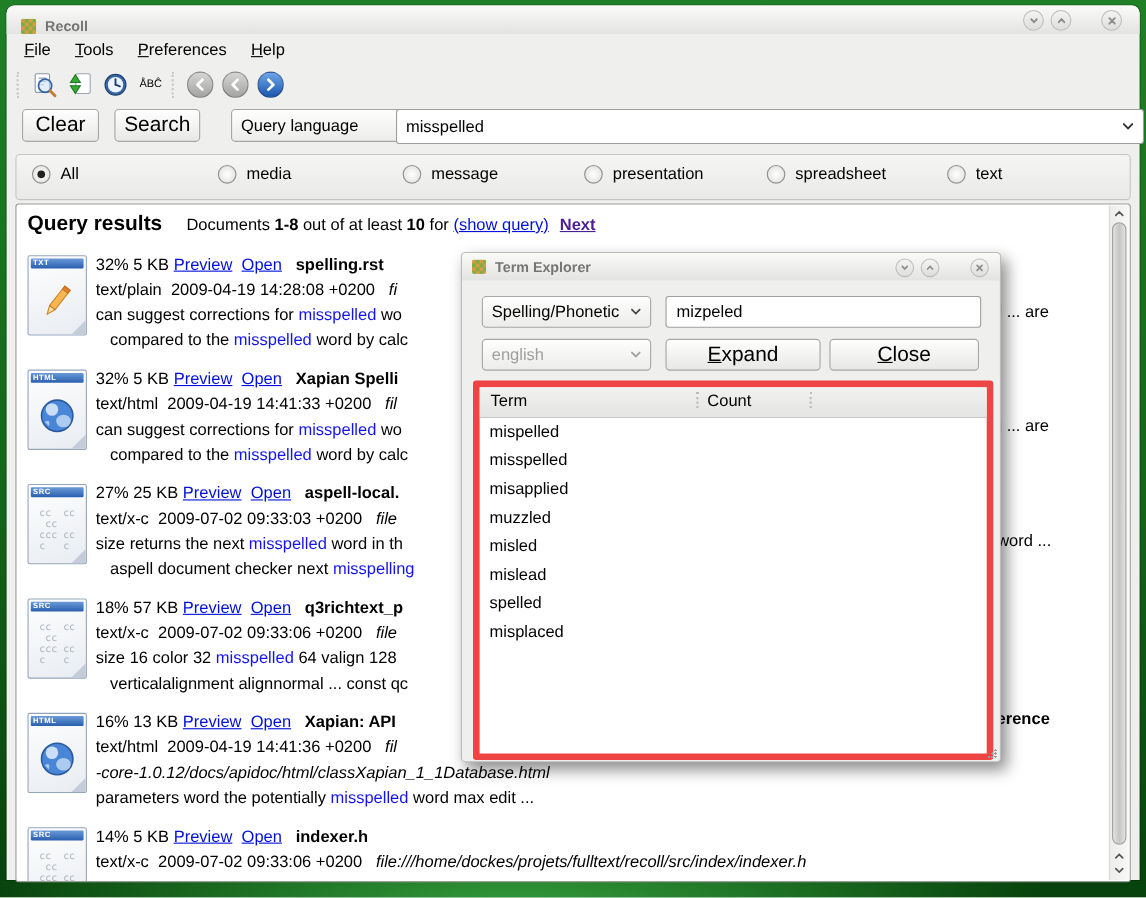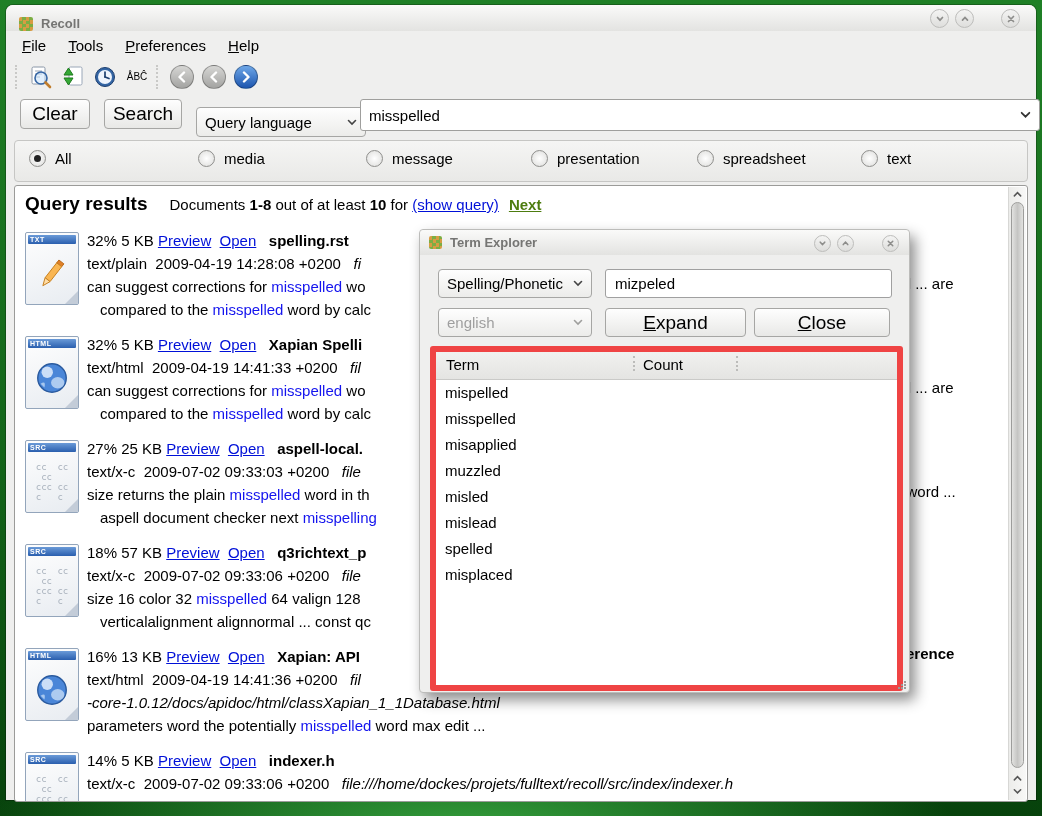--- a/index.html
+++ b/index.html
@@ -47,21 +47,21 @@
     background:radial-gradient(#ffffff,#dcdcda);position:relative;}
   .radio.sel::after{content:'';position:absolute;left:4px;top:4px;width:7px;height:7px;border-radius:50%;background:#222;}
   
   .results-panel{position:absolute;left:8px;top:180px;width:1012px;height:615px;background:#fff;
     border:1px solid #9b9b99;border-radius:3px;overflow:hidden;}
   .results-header{position:absolute;left:10px;top:7px;display:flex;align-items:baseline;white-space:pre;}
   .rh-title{font-size:19px;font-weight:bold;margin-right:22px;}
   .rh-text{font-size:15px;}
   .rh-b{font-weight:bold;}
   .rh-link{color:#0010d8;text-decoration:underline;cursor:pointer;}
-  .rh-next{color:#4d7c0f;font-weight:bold;text-decoration:underline;margin-left:10px;cursor:pointer;}
+  .rh-next{color:#4c1d95;font-weight:bold;text-decoration:underline;margin-left:10px;cursor:pointer;}
   .results-list{position:absolute;left:10px;top:43px;width:985px;}
   .result{position:relative;height:104px;}
   .rtext{position:absolute;left:62px;top:0;right:0;}
   .line{height:23px;line-height:23px;font-size:15px;white-space:pre;}
   .line.ind{margin-left:13px;}
   .s-link{color:#0010d8;text-decoration:underline;cursor:pointer;}
   .s-b{font-weight:bold;}
   .s-it{font-style:italic;}
   .s-hl{color:#1414ee;}
   .frag{position:absolute;font-size:15px;white-space:pre;}
@@ -185,21 +185,21 @@
       <span class="nav enabled">
         <svg width="12" height="12" viewBox="0 0 12 12">
             <path d="M4 1.5 L8.5 6 L4 10.5" stroke="#ffffff" stroke-width="2.4" fill="none" stroke-linecap="round" stroke-linejoin="round"></path>
           </svg>
       </span>
     </div>
 
     <div class="search-row">
       <button class="btn" style="position:absolute;left:14px;top:94px;width:70px;">Clear</button>
       <button class="btn" style="position:absolute;left:98px;top:94px;width:78px;">Search</button>
-      <div class="combo" style="position:absolute;left:190px;top:94px;width:152px;height:28px;margin-top:8px;">
+      <div class="combo" style="position:absolute;left:204px;top:94px;width:152px;height:28px;">
         <span>Query language</span>
         <svg class="chev" width="10" height="7" viewBox="0 0 10 7">
             <path d="M1.5 1.5 L5 5 L8.5 1.5" stroke="#444" stroke-width="1.6" fill="none" stroke-linecap="round"></path>
           </svg>
       </div>
       <div class="query-combo">
         <span>misspelled</span>
         <svg class="chev" width="11" height="8" viewBox="0 0 10 7">
             <path d="M1.5 1.5 L5 5 L8.5 1.5" stroke="#333" stroke-width="1.6" fill="none" stroke-linecap="round"></path>
           </svg>
@@ -298,21 +298,21 @@
                   <span class="src-pat">cc  cc
  cc
 ccc cc
 c   c</span>
                 </div>
               </div>
             </div>
             <div class="rtext">
               <div class="line"><span>27% 25 KB </span><span class="s-link">Preview</span><span>  </span><span class="s-link">Open</span><span>   </span><span class="s-b">aspell-local.</span></div>
               <div class="line"><span>text/x-c  2009-07-02 09:33:03 +0200   </span><span class="s-it">file</span></div>
-              <div class="line"><span>size returns the plain </span><span class="s-hl">misspelled</span><span> word in th</span></div>
+              <div class="line"><span>size returns the next </span><span class="s-hl">misspelled</span><span> word in th</span></div>
               <div class="line ind"><span>aspell document checker next </span><span class="s-hl">misspelling</span></div>
               <span class="frag" style="left: 807px; top: 46px;">n word ...</span>
             </div>
           </div>
           <div class="result">
             <div class="doc-icon">
               <div class="doc-sheet">
                 <div class="doc-band">SRC</div>
                 <div class="doc-glyph">
                   <span class="src-pat">cc  cc

